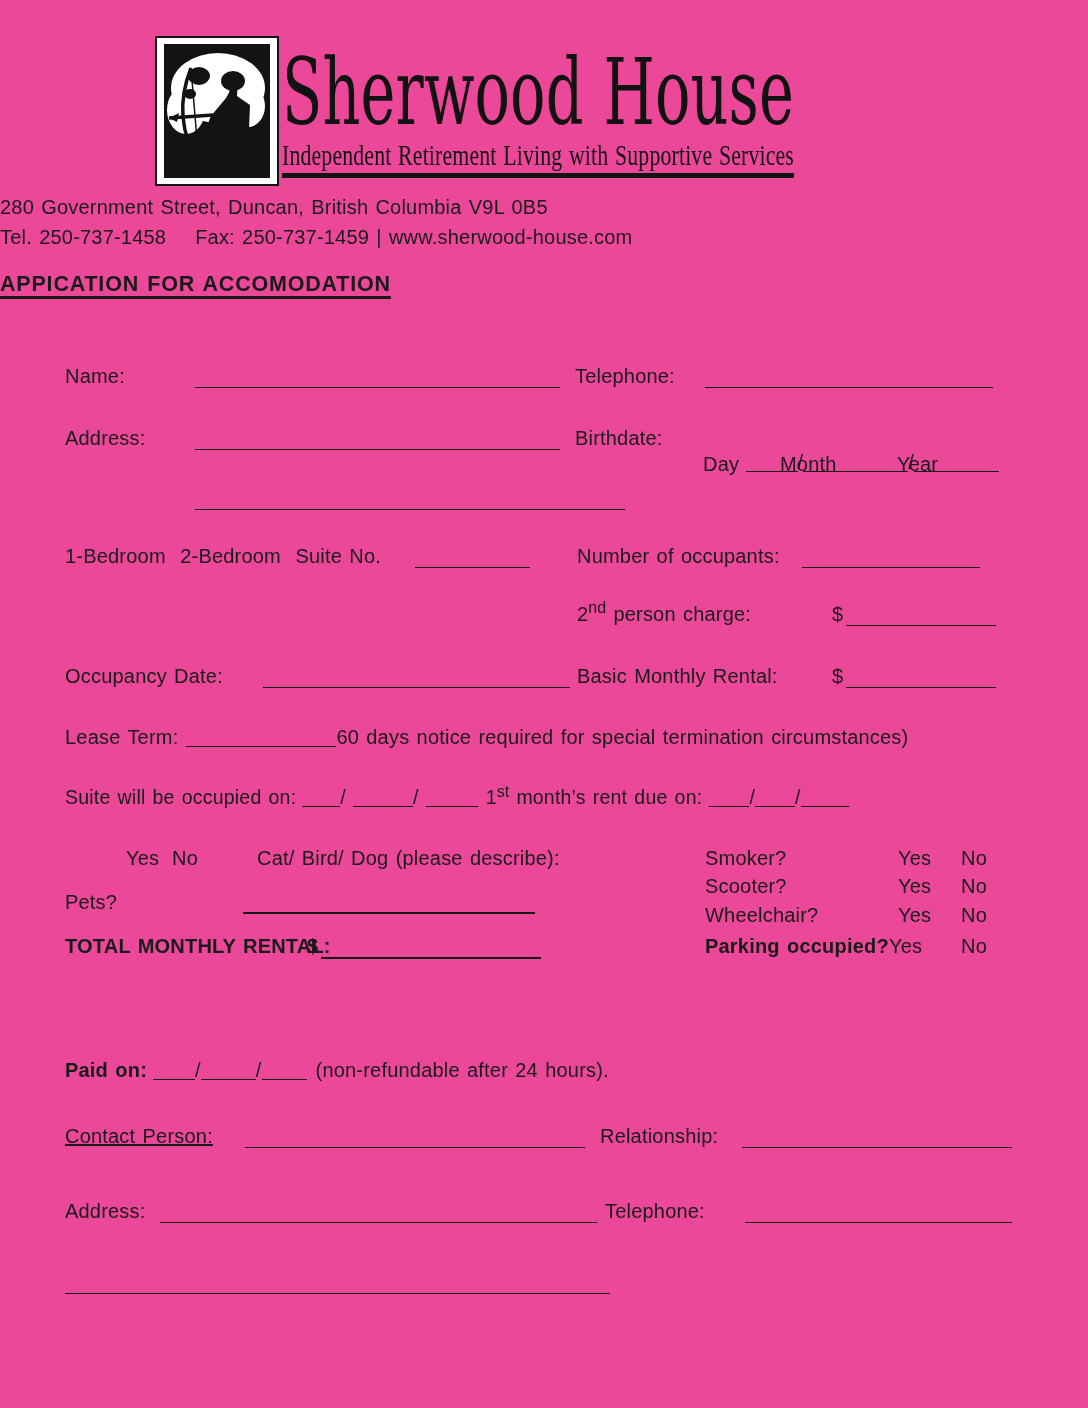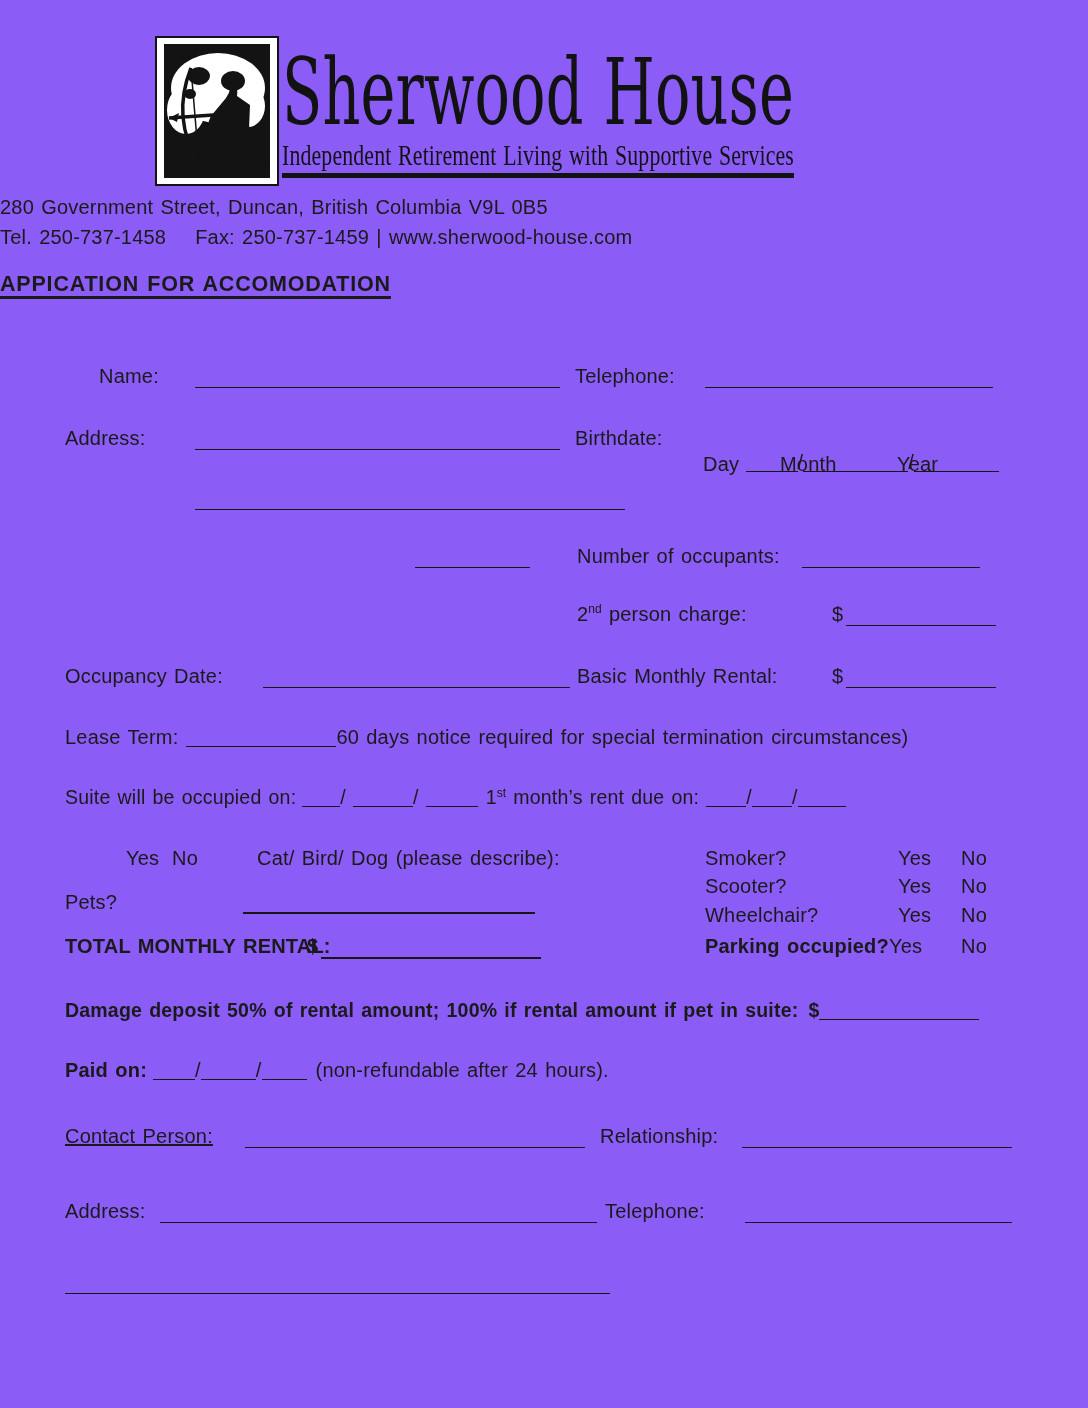--- a/index.html
+++ b/index.html
@@ -1,31 +1,31 @@
 <!DOCTYPE html>
 <html><head>
 <meta charset="utf-8">
 <style>
   html,body{margin:0;padding:0;background:#888;}
   .page{
-    position:relative;width:1088px;height:1408px;margin:0 auto;background:#8b5cf6;
+    position:relative;width:1088px;height:1408px;margin:0 auto;background:#ec4899;
     font-family:"Liberation Sans",sans-serif;font-size:20px;color:#1a1a1a;
     letter-spacing:0.2px;word-spacing:1.5px;overflow:hidden;
   }
   .abs{position:absolute;}
   .row{position:absolute;left:65px;width:950px;height:26px;white-space:nowrap;}
   .row > span{position:absolute;top:0;white-space:pre;}
   .inline-row{position:absolute;left:65px;width:950px;height:26px;white-space:nowrap;}
   
   .bl{display:inline-block;height:18px;border-bottom:1.5px solid #161616;transform:translateY(3px);}
   .bla{position:absolute;top:1px;height:22px;border-bottom:1.5px solid #161616;}
   .blp{position:absolute;height:22px;border-bottom:1.5px solid #161616;}
   .thick{border-bottom-width:2px;}
   .b{font-weight:700;}
-  sup{font-size:12px;line-height:0;vertical-align:super;letter-spacing:0;}
+  sup{font-size:16px;line-height:0;vertical-align:super;letter-spacing:0;}
   .center{left:0;width:100%;text-align:left;}
   .pre{white-space:pre;}
   .form-title{
     font-weight:700;font-size:21.5px;letter-spacing:0.8px;
     text-decoration:underline;text-decoration-thickness:2.5px;text-underline-offset:5px;
   }
   .brand-text{fill:#121212;}
 </style>
 </head>
 <body>
@@ -60,21 +60,21 @@
   </div>
 
   <div class="abs center" style="top:196px;">280 Government Street, Duncan, British Columbia V9L 0B5</div>
   <div class="abs center pre" style="top:226px;">Tel. 250-737-1458    Fax: 250-737-1459 | www.sherwood-house.com</div>
 
   <div class="abs center" style="top:272px;">
     <span class="form-title">APPICATION FOR ACCOMODATION</span>
   </div>
 
   <div class="row" style="top:365px;">
-    <span style="left:0;margin-left:34px;">Name:</span>
+    <span style="left:0;">Name:</span>
     <span class="bla" style="left:130px;width:365px;"></span>
     <span style="left:510px;">Telephone:</span>
     <span class="bla" style="left:640px;width:288px;"></span>
   </div>
 
   <div class="row" style="top:427px;">
     <span style="left:0;">Address:</span>
     <span class="bla" style="left:130px;width:365px;"></span>
     <span style="left:510px;">Birthdate:</span>
     <span style="left:637px;">
@@ -83,20 +83,21 @@
   </div>
   <div class="row" style="top:453px;">
     <span style="left:638px;">Day</span>
     <span style="left:715px;">Month</span>
     <span style="left:832px;">Year</span>
   </div>
 
   <span class="blp" style="left:195px;top:487px;width:430px;"></span>
 
   <div class="row" style="top:545px;">
+    <span style="left:0;" class="pre">1-Bedroom  2-Bedroom  Suite No.</span>
     <span class="bla" style="left:350px;width:115px;"></span>
     <span style="left:512px;">Number of occupants:</span>
     <span class="bla" style="left:737px;width:178px;"></span>
   </div>
 
   <div class="row" style="top:603px;">
     <span style="left:512px;"><span>2</span><sup>nd</sup><span> person charge:</span></span>
     <span style="left:767px;">$</span>
     <span class="bla" style="left:781px;width:150px;"></span>
   </div>
@@ -143,23 +144,20 @@
 
   <div class="row" style="top:935px;">
     <span style="left:0;" class="b">TOTAL MONTHLY RENTAL:</span>
     <span style="left:242px;" class="b">$</span>
     <span class="bla thick" style="left:256px;width:220px;"></span>
     <span style="left:640px;" class="b">Parking occupied?</span>
     <span style="left:824px;">Yes</span>
     <span style="left:896px;">No</span>
   </div>
 
-  <div class="inline-row" style="top:998px;font-size:19.5px;">
-    <span class="b">Damage deposit 50% of rental amount; 100% if rental amount if pet in suite:</span><span class="b" style="margin-left:10px;">$</span><span class="bl" style="width:160px;"></span>
-  </div>
 
   <div class="inline-row" style="top:1058px;">
     <span class="b">Paid on:</span><span class="bl" style="width:42px;margin-left:6px;"></span><span>/</span><span class="bl" style="width:55px;"></span><span>/</span><span class="bl" style="width:45px;margin-right:9px;"></span><span>(non-refundable after 24 hours).</span>
   </div>
 
   <div class="row" style="top:1125px;">
     <span style="left:0;text-decoration:underline;">Contact Person:</span>
     <span class="bla" style="left:180px;width:340px;"></span>
     <span style="left:535px;">Relationship:</span>
     <span class="bla" style="left:677px;width:270px;"></span>

